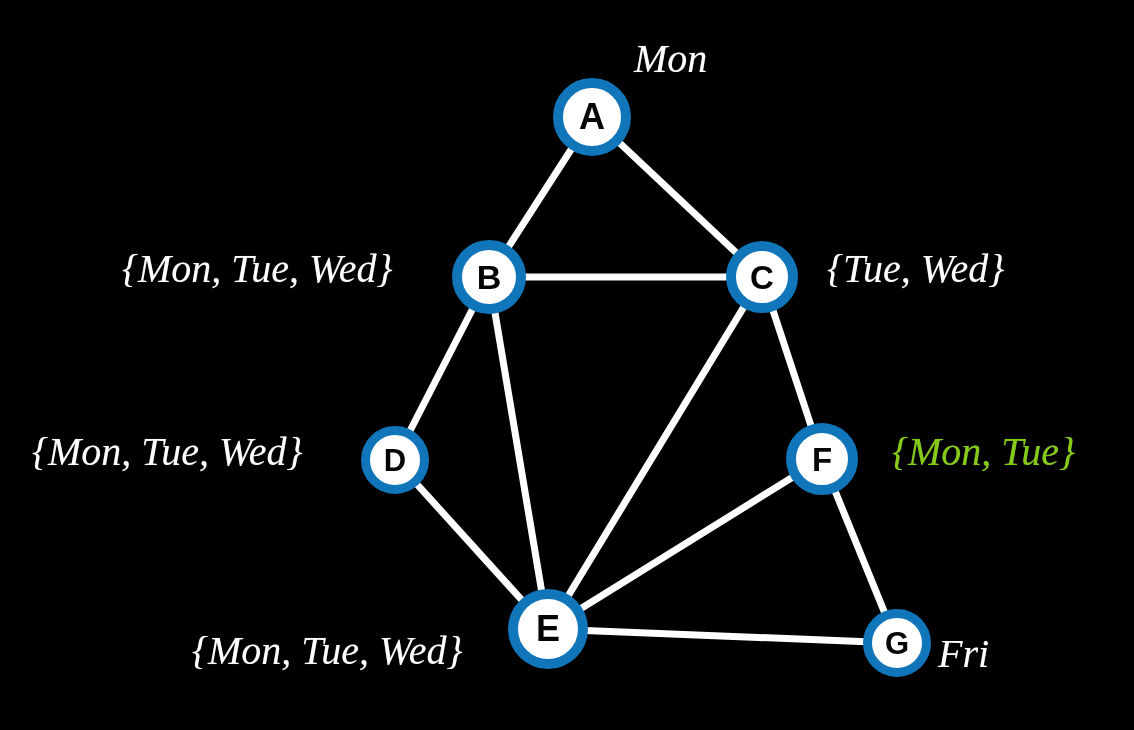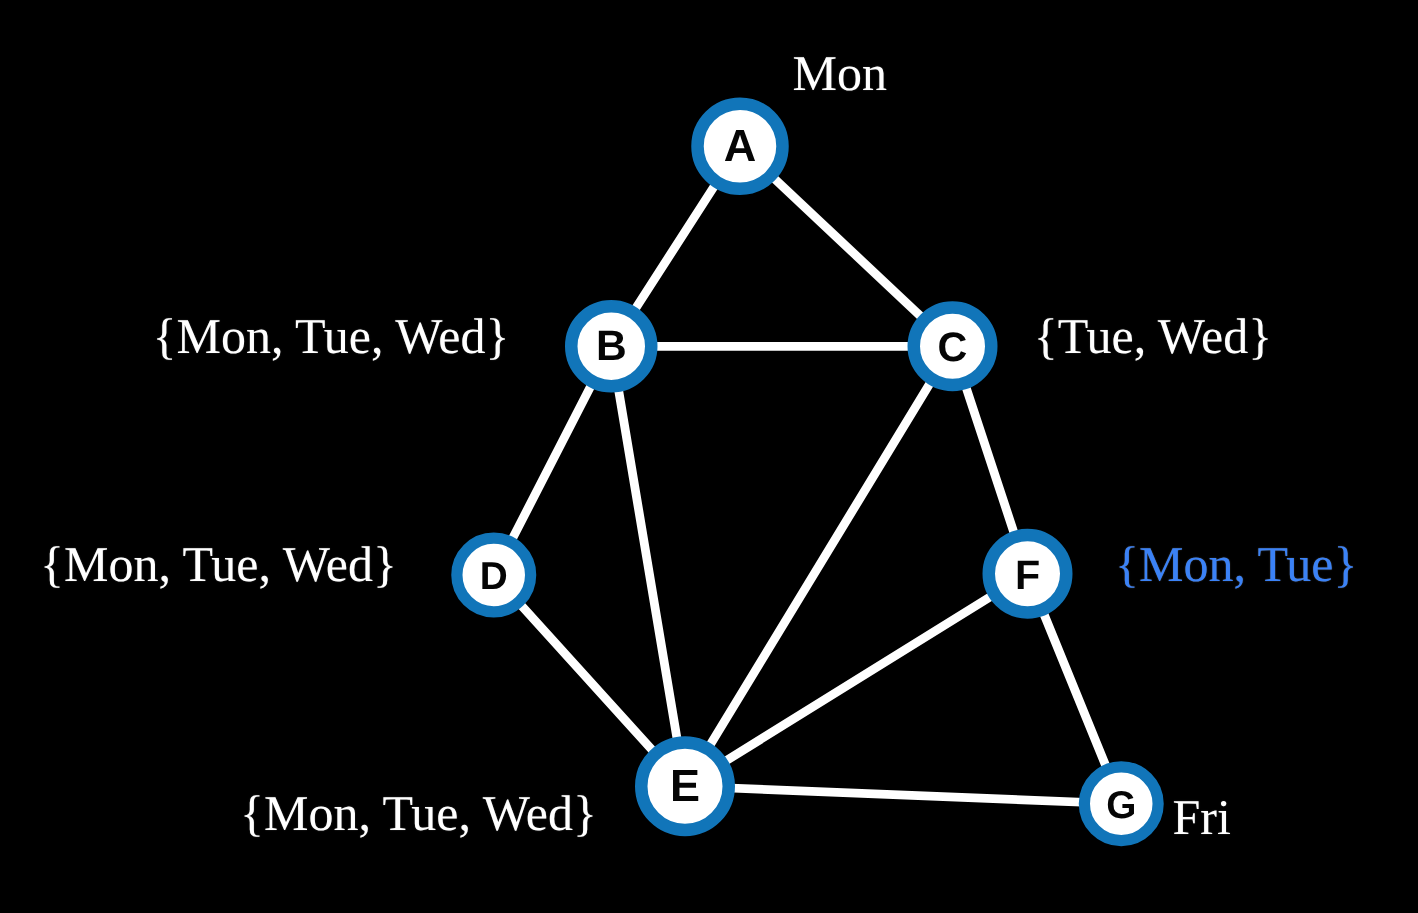--- a/index.html
+++ b/index.html
@@ -36,20 +36,21 @@
   .node-label {
     font-family: "Liberation Sans", "DejaVu Sans", sans-serif;
     font-weight: bold;
     color: #050505;
     line-height: 1;
     user-select: none;
   }
   .domain-label {
     position: absolute;
     color: #ffffff;
+    font-style: italic;
     font-family: "Liberation Serif", "DejaVu Serif", serif;
     white-space: nowrap;
     line-height: 1;
     z-index: 4;
     text-shadow: 0 0 1px rgba(255,255,255,0.35);
   }
 </style>
 </head>
 <body>
 
@@ -91,18 +92,18 @@
       <div class="node" style="left: 863px; top: 609px; width: 68px; height: 68px; border: 9px solid rgb(17, 117, 185); background: rgb(255, 255, 255);">
         <span class="node-label" style="font-size: 31px;">G</span>
       </div>
     </div>
 
   <div id="label-layer">
       <div class="domain-label" style="left: 634px; top: 39px; font-size: 40px; color: rgb(255, 255, 255);">Mon</div>
       <div class="domain-label" style="left: 122px; top: 249px; font-size: 40px; color: rgb(255, 255, 255);">{Mon, Tue, Wed}</div>
       <div class="domain-label" style="left: 827px; top: 249px; font-size: 40px; color: rgb(255, 255, 255);">{Tue, Wed}</div>
       <div class="domain-label" style="left: 32px; top: 432px; font-size: 40px; color: rgb(255, 255, 255);">{Mon, Tue, Wed}</div>
-      <div class="domain-label" style="left: 892px; top: 432px; font-size: 40px; color: #3b82f6;">{Mon, Tue}</div>
+      <div class="domain-label" style="left: 892px; top: 432px; font-size: 40px; color: #84cc16;">{Mon, Tue}</div>
       <div class="domain-label" style="left: 192px; top: 631px; font-size: 40px; color: rgb(255, 255, 255);">{Mon, Tue, Wed}</div>
       <div class="domain-label" style="left: 938px; top: 634px; font-size: 40px; color: rgb(255, 255, 255);">Fri</div>
     </div>
 
 </div>
 
 </body></html>

